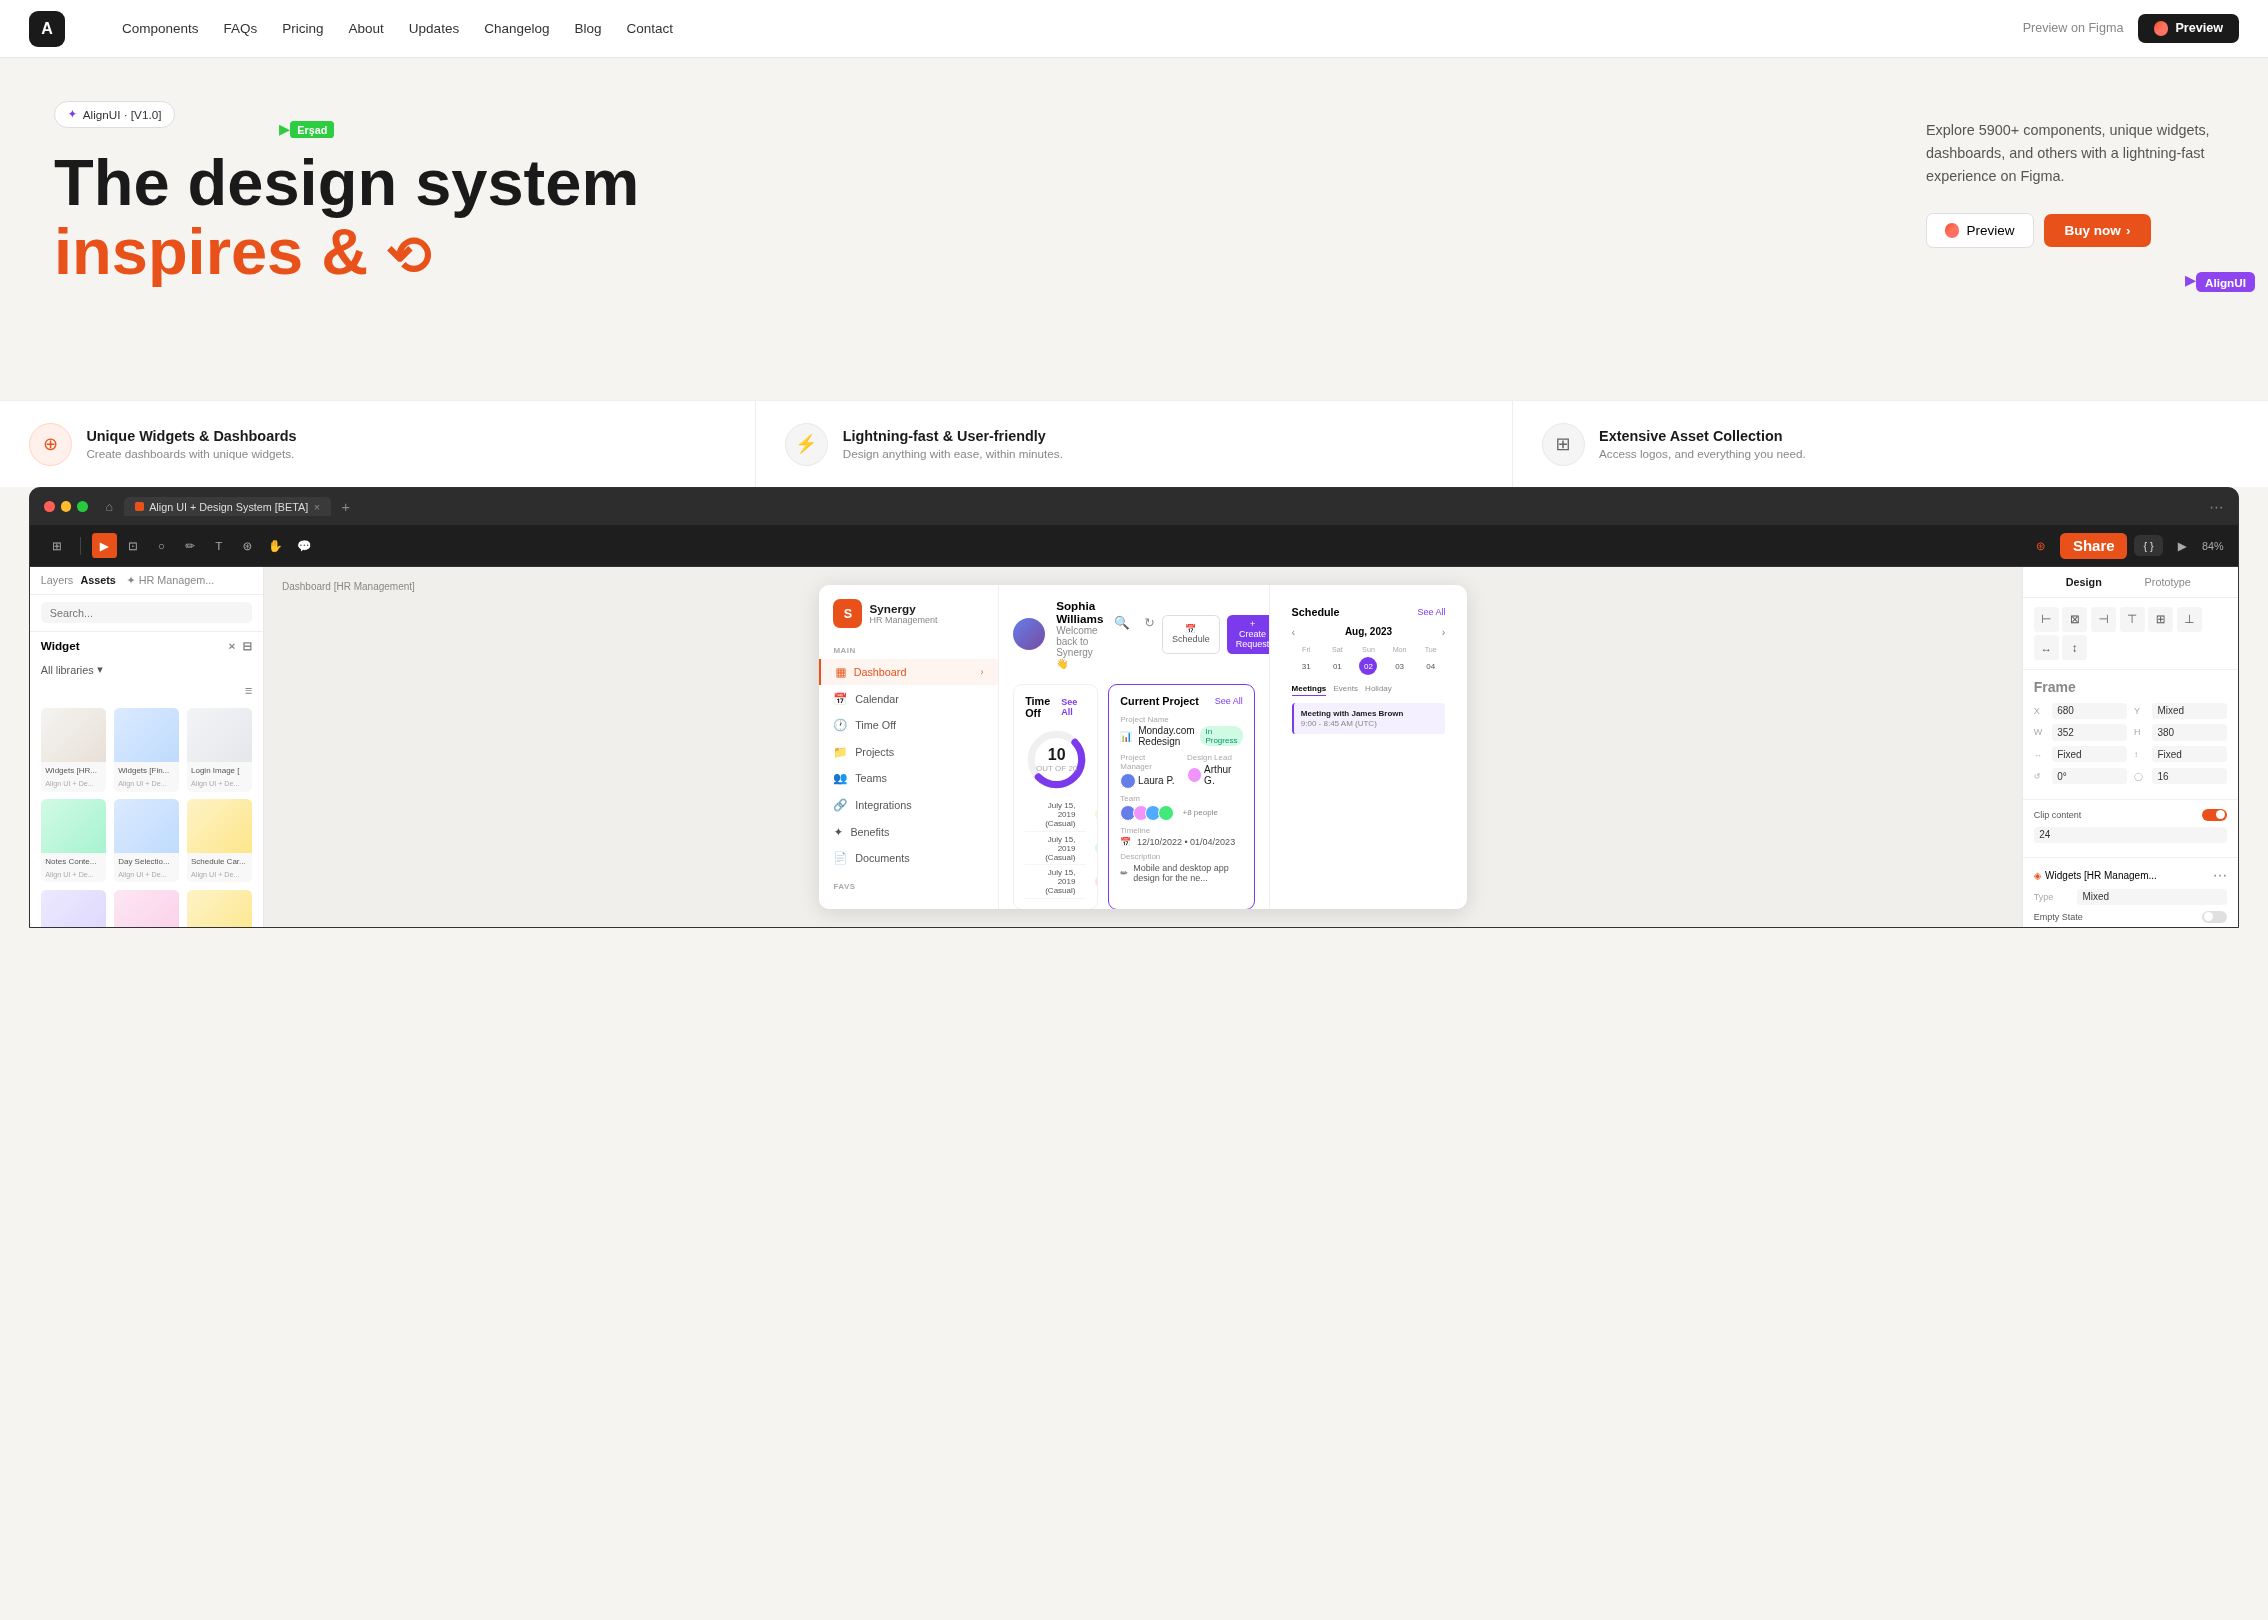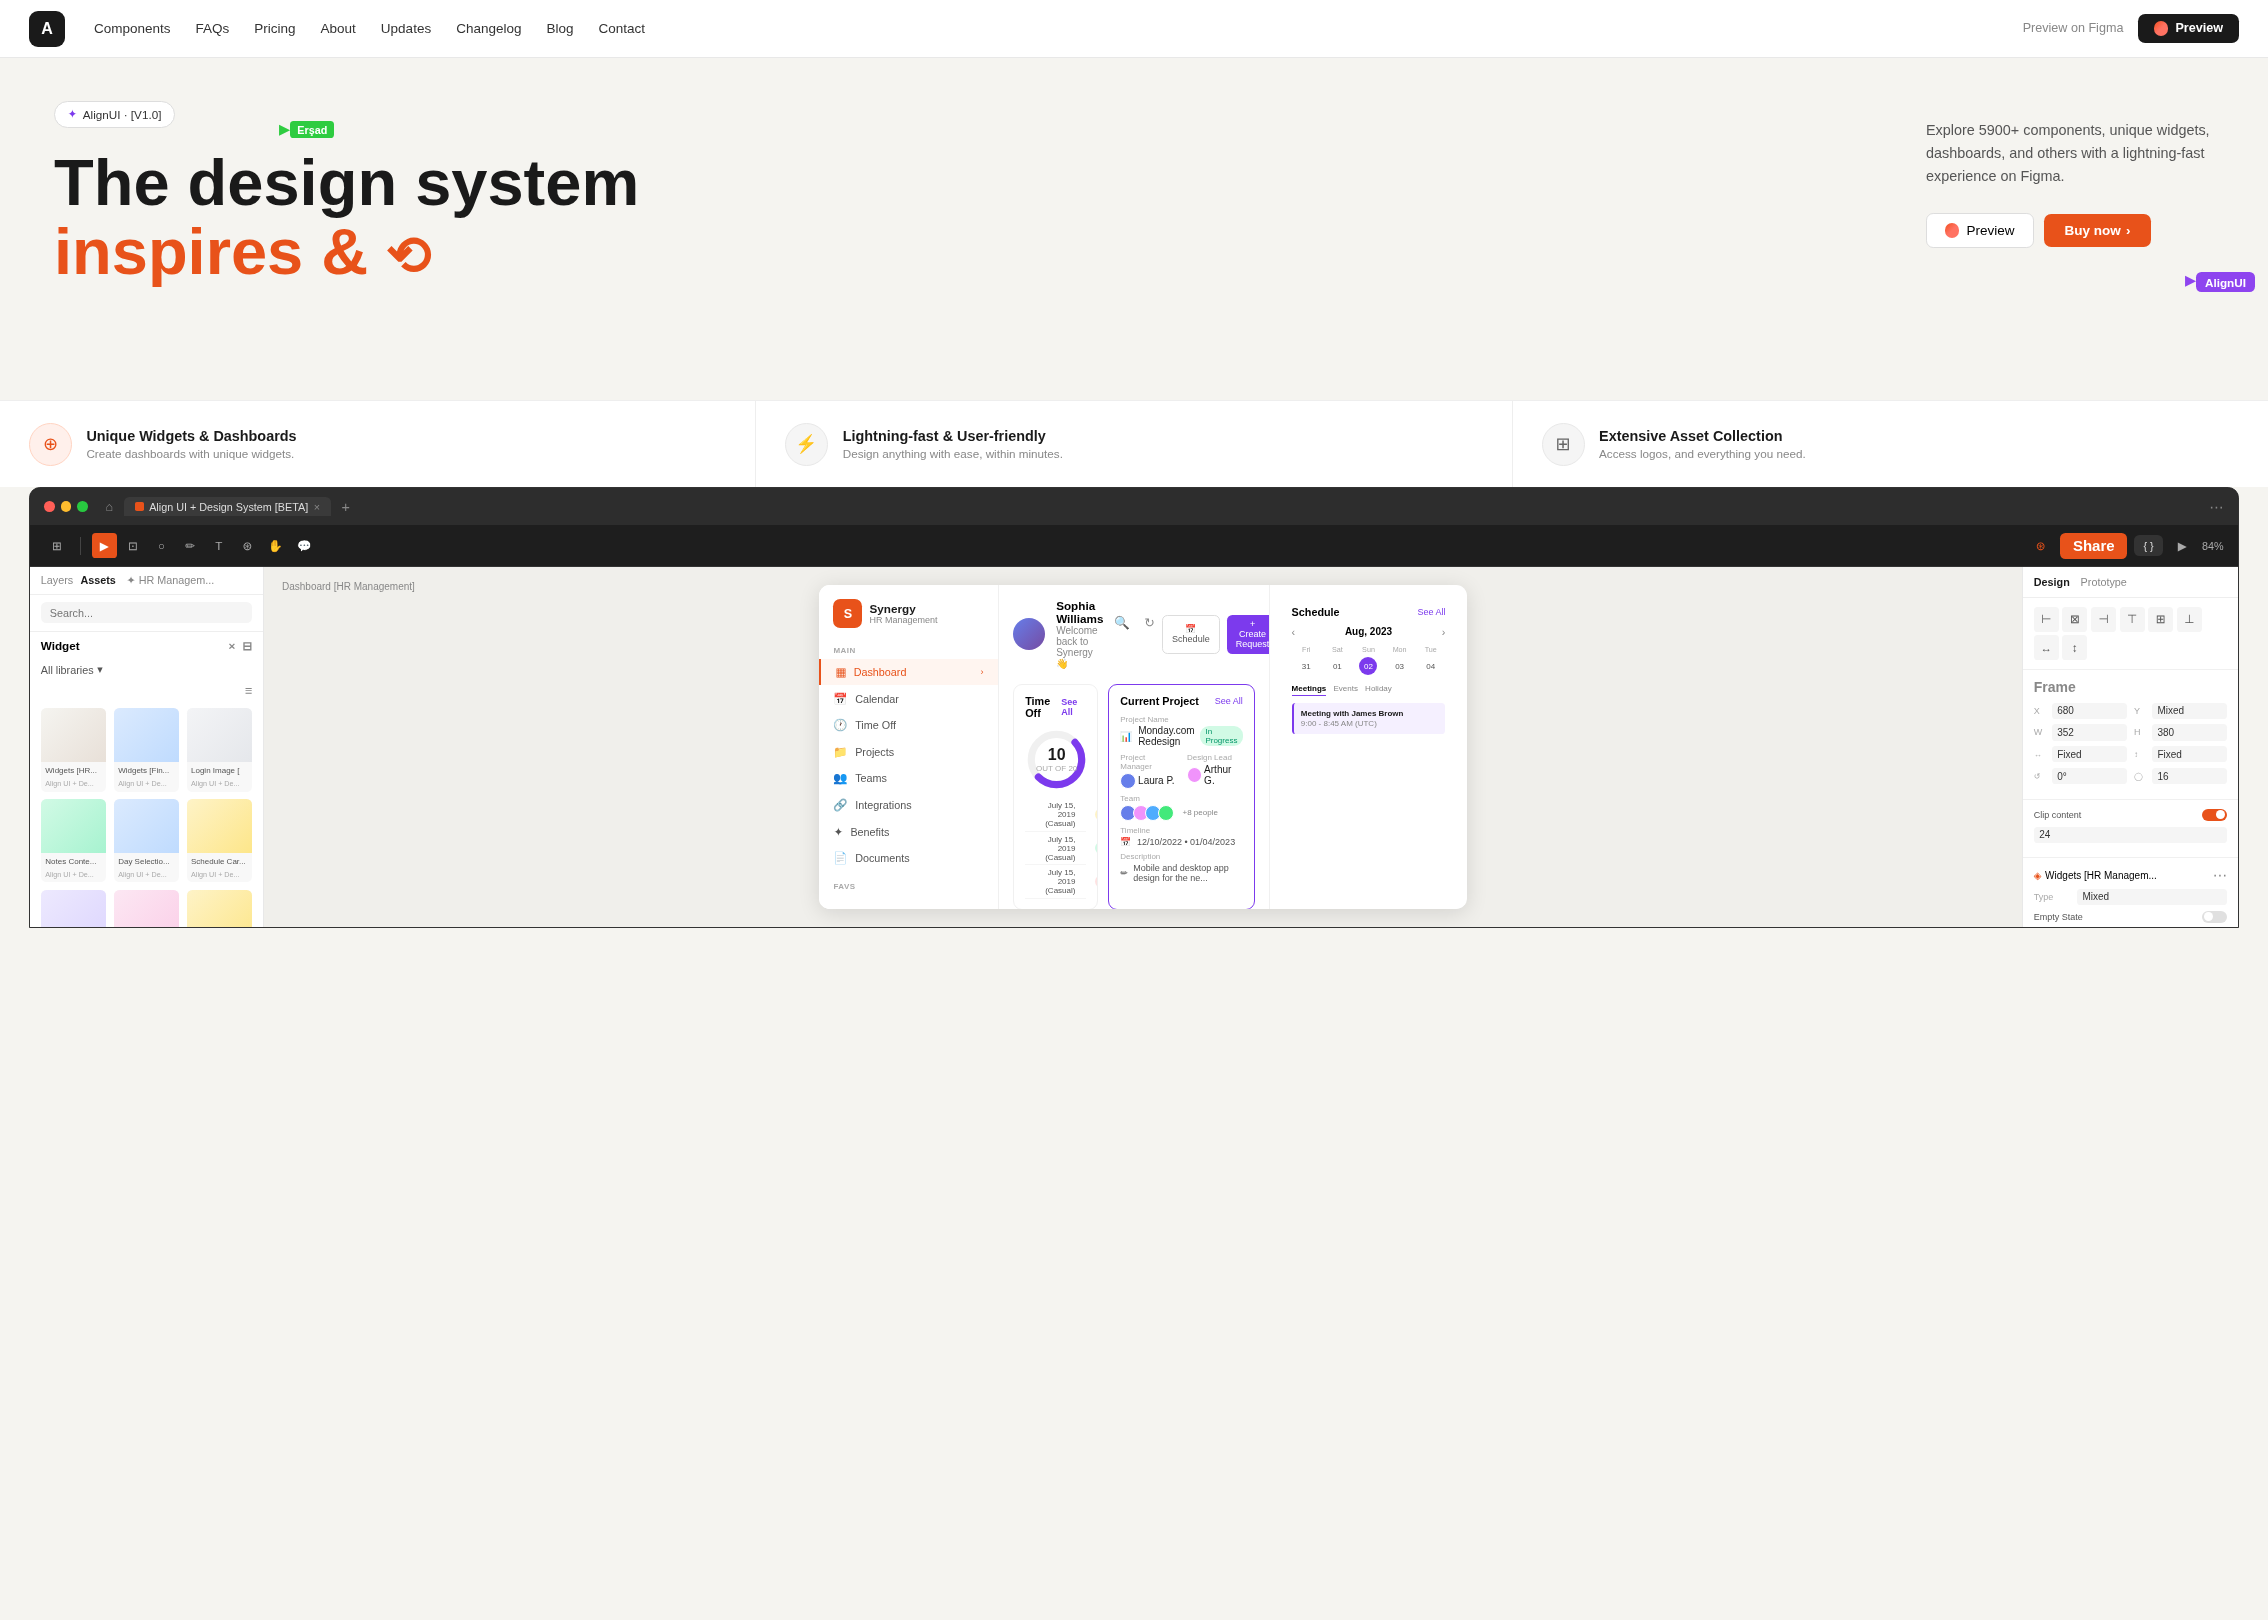--- a/index.html
+++ b/index.html
@@ -19,21 +19,21 @@
     .nav-logo {
       width: 36px; height: 36px;
       background: #1a1a1a;
       border-radius: 9px;
       display: flex; align-items: center; justify-content: center;
       color: #fff; font-weight: bold; font-size: 16px;
       margin-right: 29px;
       flex-shrink: 0;
     }
     .nav-links {
-      display: flex; gap: 25px; flex: 1;
+      display: flex; gap: 25px; flex: 1; margin-left: 28px;
     }
     .nav-links a {
       text-decoration: none; color: #333; font-size: 13.5px;
     }
     .nav-right {
       display: flex; align-items: center; gap: 14.4px;
     }
     .nav-preview-text { color: #888; font-size: 12.6px; }
     .nav-preview-btn {
       background: #1a1a1a; color: #fff;
@@ -336,21 +336,21 @@
     
     .right-panel {
       width: 216px; background: #fff;
       border-left: 0.9px solid #e8e8e8;
       flex-shrink: 0; overflow: hidden;
     }
     .design-tabs {
       display: flex; padding: 9px 10.8px; gap: 10.8px;
       border-bottom: 0.9px solid #eee;
     }
-    .design-tab { font-size: 10.8px; color: #888; cursor: pointer; }
+    .design-tab { font-size: 10.8px; color: #888; cursor: pointer; margin-left: 32px; }
     .design-tab.active { color: #1a1a1a; font-weight: 600; }
     .design-section { padding: 9px 10.8px; border-bottom: 0.9px solid #f0f0f0; }
     .design-section-title { font-size: 14px; font-weight: 600; color: #888; margin-bottom: 7.2px; }
     .design-row { display: flex; gap: 7.2px; margin-bottom: 5.4px; align-items: center; }
     .design-label { font-size: 9px; color: #aaa; width: 10.8px; }
     .design-input {
       flex: 1; background: #f5f5f5; border-radius: 3.6px;
       padding: 2.7px 5.4px; font-size: 10px; color: #333;
       display: flex; align-items: center; justify-content: space-between;
     }

